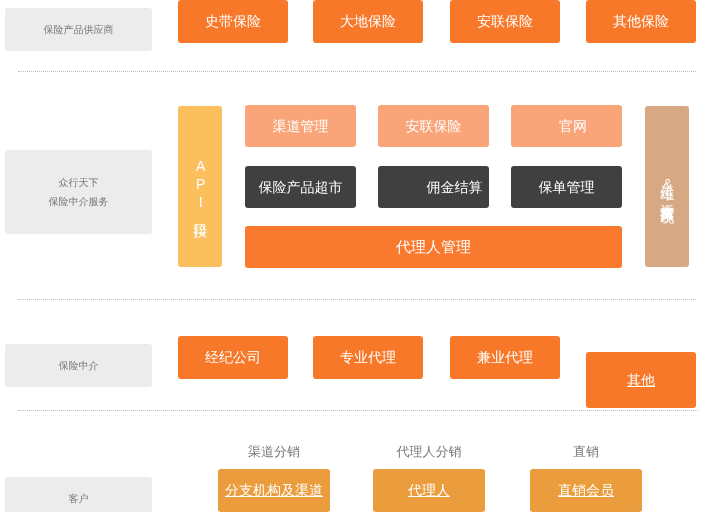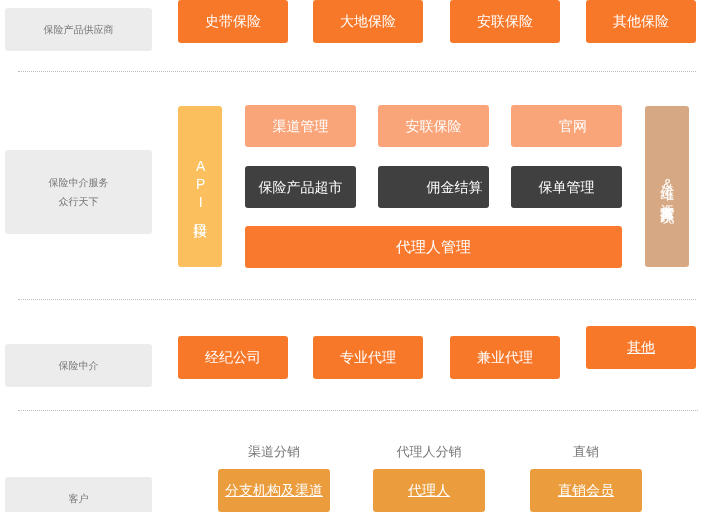--- a/index.html
+++ b/index.html
@@ -96,22 +96,22 @@
   <div class="box label-box" style="left:5px; top:0px; width:147px; height:43px;">保险产品供应商</div>
 
   <div class="box tile supplier" style="left:178px; top:0px; width:110px; height:43px;">史带保险</div>
   <div class="box tile supplier" style="left:313px; top:0px; width:110px; height:43px;">大地保险</div>
   <div class="box tile supplier" style="left:450px; top:0px; width:110px; height:43px;">安联保险</div>
   <div class="box tile supplier" style="left:586px; top:0px; width:110px; height:43px;">其他保险</div>
 
   <div class="divider" style="left:18px; top:71px; width:678px;"></div>
 
   <div class="box label-box two-line" style="left:5px; top:142px; width:147px; height:84px;">
+    <span>众行天下</span>
     <span>保险中介服务</span>
-    <span>众行天下</span>
   </div>
 
   <div class="vbox api" style="left:178px; top:106px; width:44px; height:161px;">
     <span class="vtext">API接口</span>
   </div>
 
   <div class="box tile svc-light" style="left:245px; top:105px; width:111px; height:42px;">渠道管理</div>
   <div class="box tile svc-light" style="left:378px; top:105px; width:111px; height:42px;">安联保险</div>
   <div class="box tile svc-light" style="left:511px; top:105px; width:111px; height:42px;padding-left:13px;">官网</div>
 
@@ -125,21 +125,21 @@
     <span class="vtext">运维&amp;运营支撑系统</span>
   </div>
 
   <div class="divider" style="left:18px; top:299px; width:678px;"></div>
 
   <div class="box label-box" style="left:5px; top:336px; width:147px; height:43px;">保险中介</div>
 
   <div class="box tile broker" style="left:178px; top:336px; width:110px; height:43px;">经纪公司</div>
   <div class="box tile broker" style="left:313px; top:336px; width:110px; height:43px;">专业代理</div>
   <div class="box tile broker" style="left:450px; top:336px; width:110px; height:43px;">兼业代理</div>
-  <div class="box tile broker" style="left:586px; top:326px; width:110px; height:43px;text-decoration:underline;">其他</div>
+  <div class="box tile broker" style="left:586px; top:352px; width:110px; height:56px;text-decoration:underline;">其他</div>
 
   <div class="divider" style="left:18px; top:410px; width:680px;"></div>
 
   <div class="box label-box" style="left:5px; top:469px; width:147px; height:43px;">客户</div>
 
   <div class="caption" style="left:218px; top:443px; width:112px;">渠道分销</div>
   <div class="caption" style="left:373px; top:443px; width:112px;">代理人分销</div>
   <div class="caption" style="left:530px; top:443px; width:112px;">直销</div>
 
   <div class="box tile customer" style="left:218px; top:469px; width:112px; height:43px;">分支机构及渠道</div>

